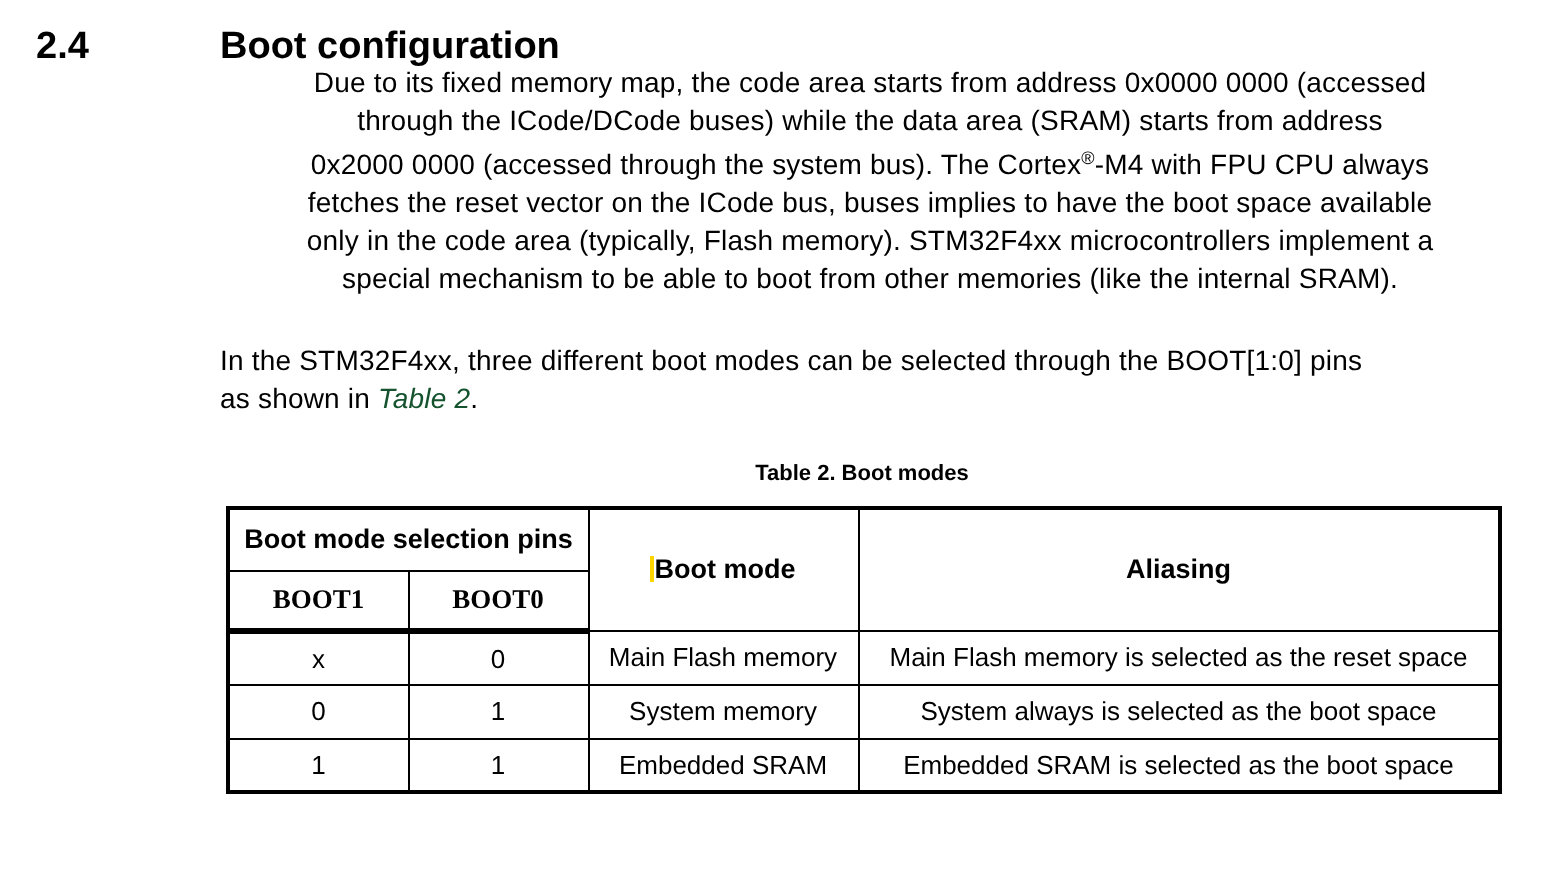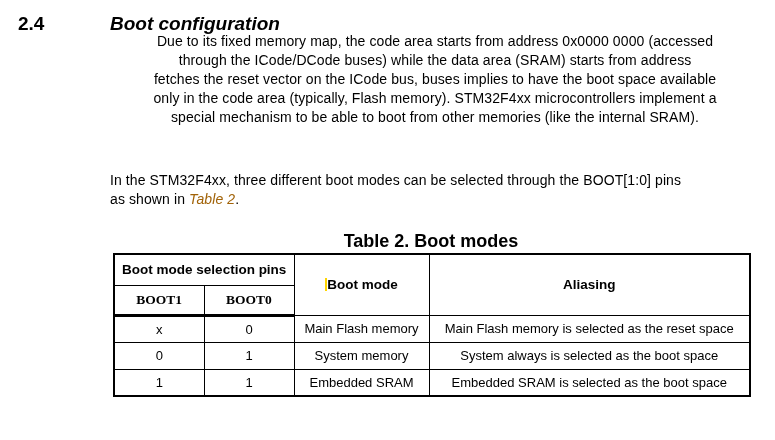--- a/index.html
+++ b/index.html
@@ -27,53 +27,53 @@
     font-weight: bold;
     font-size: 19px;
     line-height: 22px;
   }
   .heading .sec-num {
     position: absolute;
     left: 18px; top: 0;
   }
   .heading .sec-title {
     position: absolute;
-    left: 110px; top: 0; font-style: italic;
+    left: 110px; top: 0;
   }
 
   
   .para {
     position: absolute;
     left: 110px;
     width: 650px;
     font-size: 14px;
     line-height: 19px;
     letter-spacing: 0.1px;
   }
   .para-1 { top: 32px; text-align: center; }
   .para-2 { top: 171px; }
   .sup-reg {
     font-size: 9px;
     vertical-align: 5px;
   }
   .doc-link {
-    color: #a16207;
+    color: #14532d;
     font-style: italic;
     text-decoration: none;
     cursor: pointer;
   }
 
   
   .table-caption {
     position: absolute;
     top: 231px; left: 113px;
     width: 636px;
     text-align: center;
     font-weight: bold;
-    font-size: 18px;
+    font-size: 11px;
   }
 
   
   table.boot-table {
     position: absolute;
     top: 253px; left: 113px;
     width: 636px;
     border-collapse: collapse;
     table-layout: fixed;
     font-size: 13px;
@@ -114,20 +114,21 @@
 <div class="page">
 
   <div class="heading">
     <span class="sec-num">2.4</span>
     <span class="sec-title">Boot configuration</span>
   </div>
 
   <div class="para para-1">
     <div>Due to its fixed memory map, the code area starts from address 0x0000 0000 (accessed</div>
     <div>through the ICode/DCode buses) while the data area (SRAM) starts from address</div>
+    <div><span>0x2000 0000 (accessed through the system bus). The Cortex</span><span class="sup-reg">®</span><span>-M4 with FPU CPU always</span></div>
     <div>fetches the reset vector on the ICode bus, buses implies to have the boot space available</div>
     <div>only in the code area (typically, Flash memory). STM32F4xx microcontrollers implement a</div>
     <div>special mechanism to be able to boot from other memories (like the internal SRAM).</div>
   </div>
 
   <div class="para para-2">
     <div>In the STM32F4xx, three different boot modes can be selected through the BOOT[1:0] pins</div>
     <div><span>as shown in </span><a class="doc-link">Table 2</a><span>.</span></div>
   </div>
 

